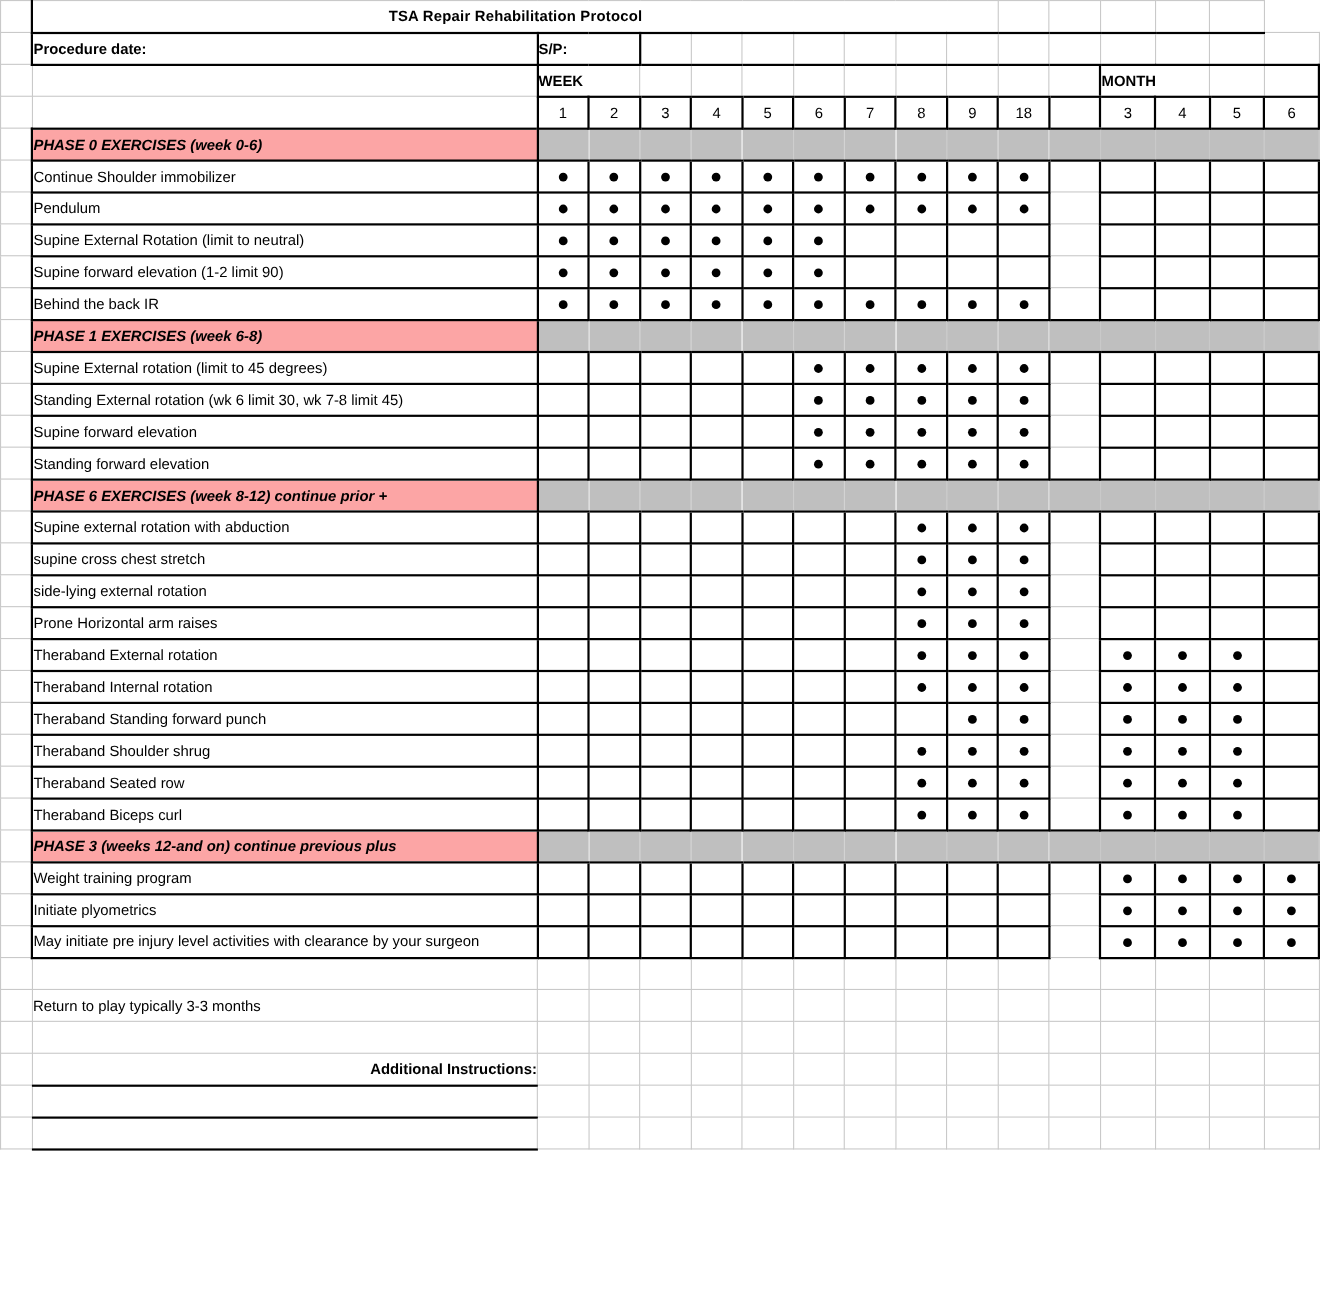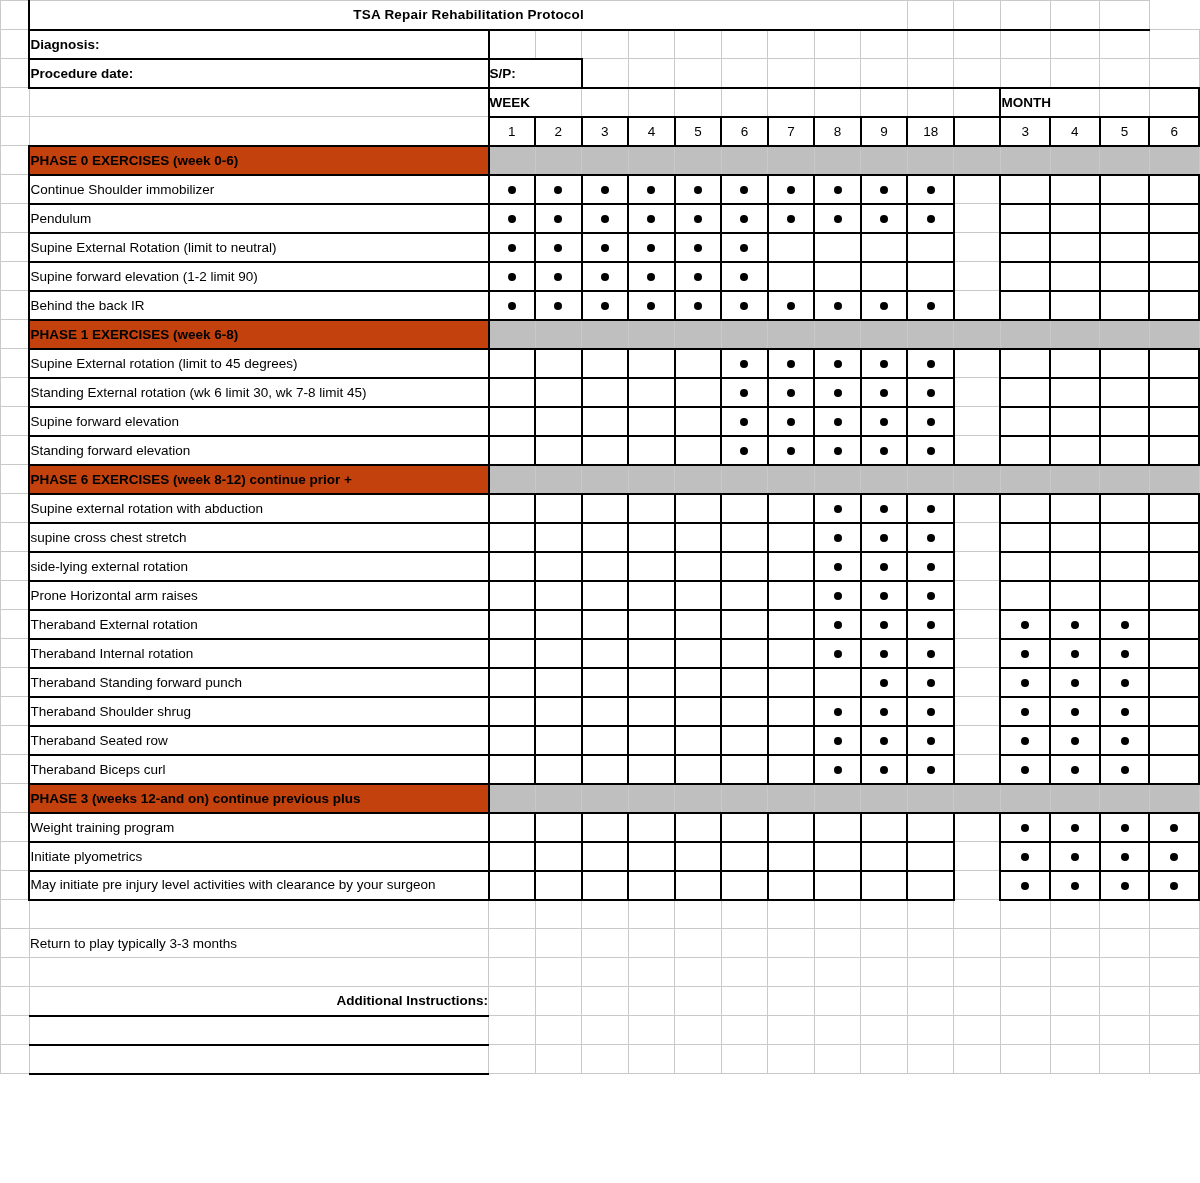--- a/index.html
+++ b/index.html
@@ -61,22 +61,22 @@
 
   
   .lab{
     padding-left:8px;
     text-align:left;
   }
   .lab-bold{
     font-weight:bold;font-size:17px;padding-left:8px;
   }
   .lab-phase{
-    font-weight:bold;font-size:15px;padding-left:8px;
-    background:#c2410c;
+    font-weight:bold;font-style:italic;font-size:15px;padding-left:8px;
+    background:#fca5a5;
   }
   .hdr-big{
     font-weight:bold;font-size:17px;padding-left:6px;text-align:left;
   }
   .num{
     text-align:center;font-size:15px;
   }
   .shade{background:#bfbfbf;}
   .dotcell{text-align:center;}
   .dot{
@@ -118,39 +118,20 @@
           <td class="gutter "></td>
           <td class="title-cell" colspan="10">TSA Repair Rehabilitation Protocol</td>
           <td class="title-right"></td>
           <td class="title-right"></td>
           <td class="title-right"></td>
           <td class="title-right"></td>
           <td class="title-right"></td>
         </tr>
         <tr>
           <td class="gutter "></td>
-          <td class="lab-bold bAll">Diagnosis:</td>
-          <td></td>
-          <td></td>
-          <td></td>
-          <td></td>
-          <td></td>
-          <td></td>
-          <td></td>
-          <td></td>
-          <td></td>
-          <td></td>
-          <td></td>
-          <td></td>
-          <td></td>
-          <td></td>
-          <td></td>
-        </tr>
-        <tr>
-          <td class="gutter "></td>
           <td class="lab-bold bAll">Procedure date:</td>
           <td class="hdr-big bAll" colspan="2">S/P:</td>
           <td></td>
           <td></td>
           <td></td>
           <td></td>
           <td></td>
           <td></td>
           <td></td>
           <td></td>

